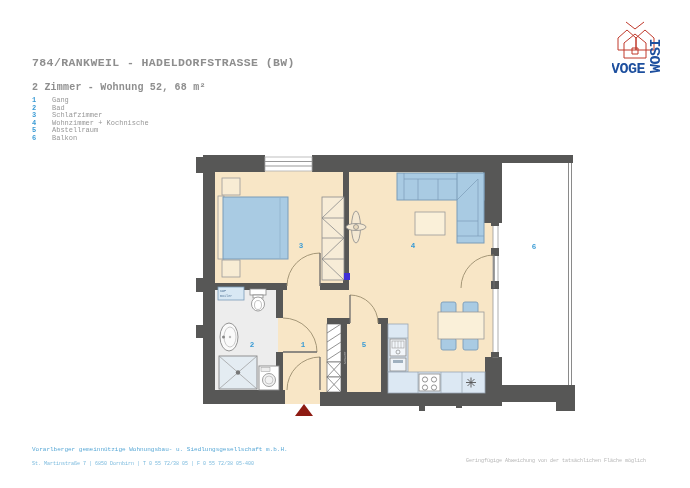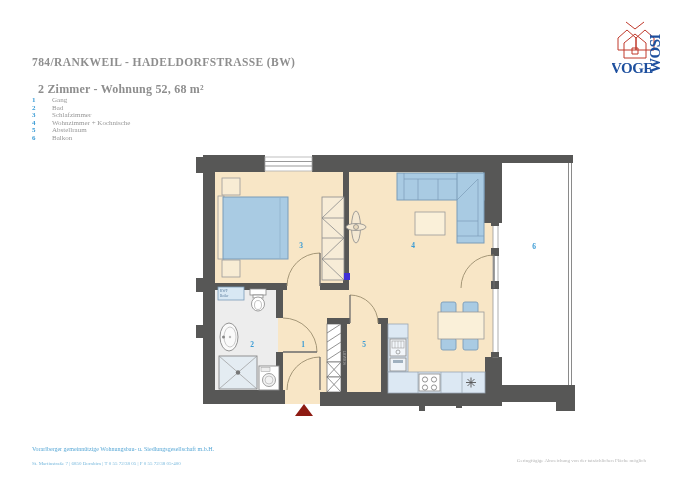--- a/index.html
+++ b/index.html
@@ -1,20 +1,20 @@
 <!DOCTYPE html>
 <html><head>
 <meta charset="utf-8">
 <style>
   html,body{margin:0;padding:0;background:#fff;}
   #page{position:relative;width:676px;height:488px;background:#ffffff;overflow:hidden;
-        font-family:Liberation Serif, serif;}
+        font-family:Liberation Mono, monospace;}
   .abs{position:absolute;}
   #title{left:32px;top:56px;font-size:11.5px;font-weight:bold;color:#8e8e8e;letter-spacing:.4px;}
-  #subtitle{left:32px;top:82px;font-size:12px;font-weight:bold;color:#8e8e8e;letter-spacing:.2px;margin-left:6px;}
+  #subtitle{left:32px;top:82px;font-size:10px;font-weight:bold;color:#8e8e8e;letter-spacing:.2px;}
   #legend{left:32px;top:97px;font-size:7px;color:#979797;line-height:7.6px;}
   .leg-row{display:flex;}
   .leg-num{width:20px;color:#3a9bd5;font-weight:bold;}
   #plan-svg{left:0;top:0;}
   #logo{left:612px;top:16px;}
   #footer1{left:32px;top:446px;font-size:6px;color:#58a8d6;}
   #footer2{left:32px;top:461px;font-size:5px;color:#79b9dd;}
   #disclaimer{right:30px;top:458px;font-size:5px;color:#b5b5b5;}
   svg{display:block;}
 </style>

